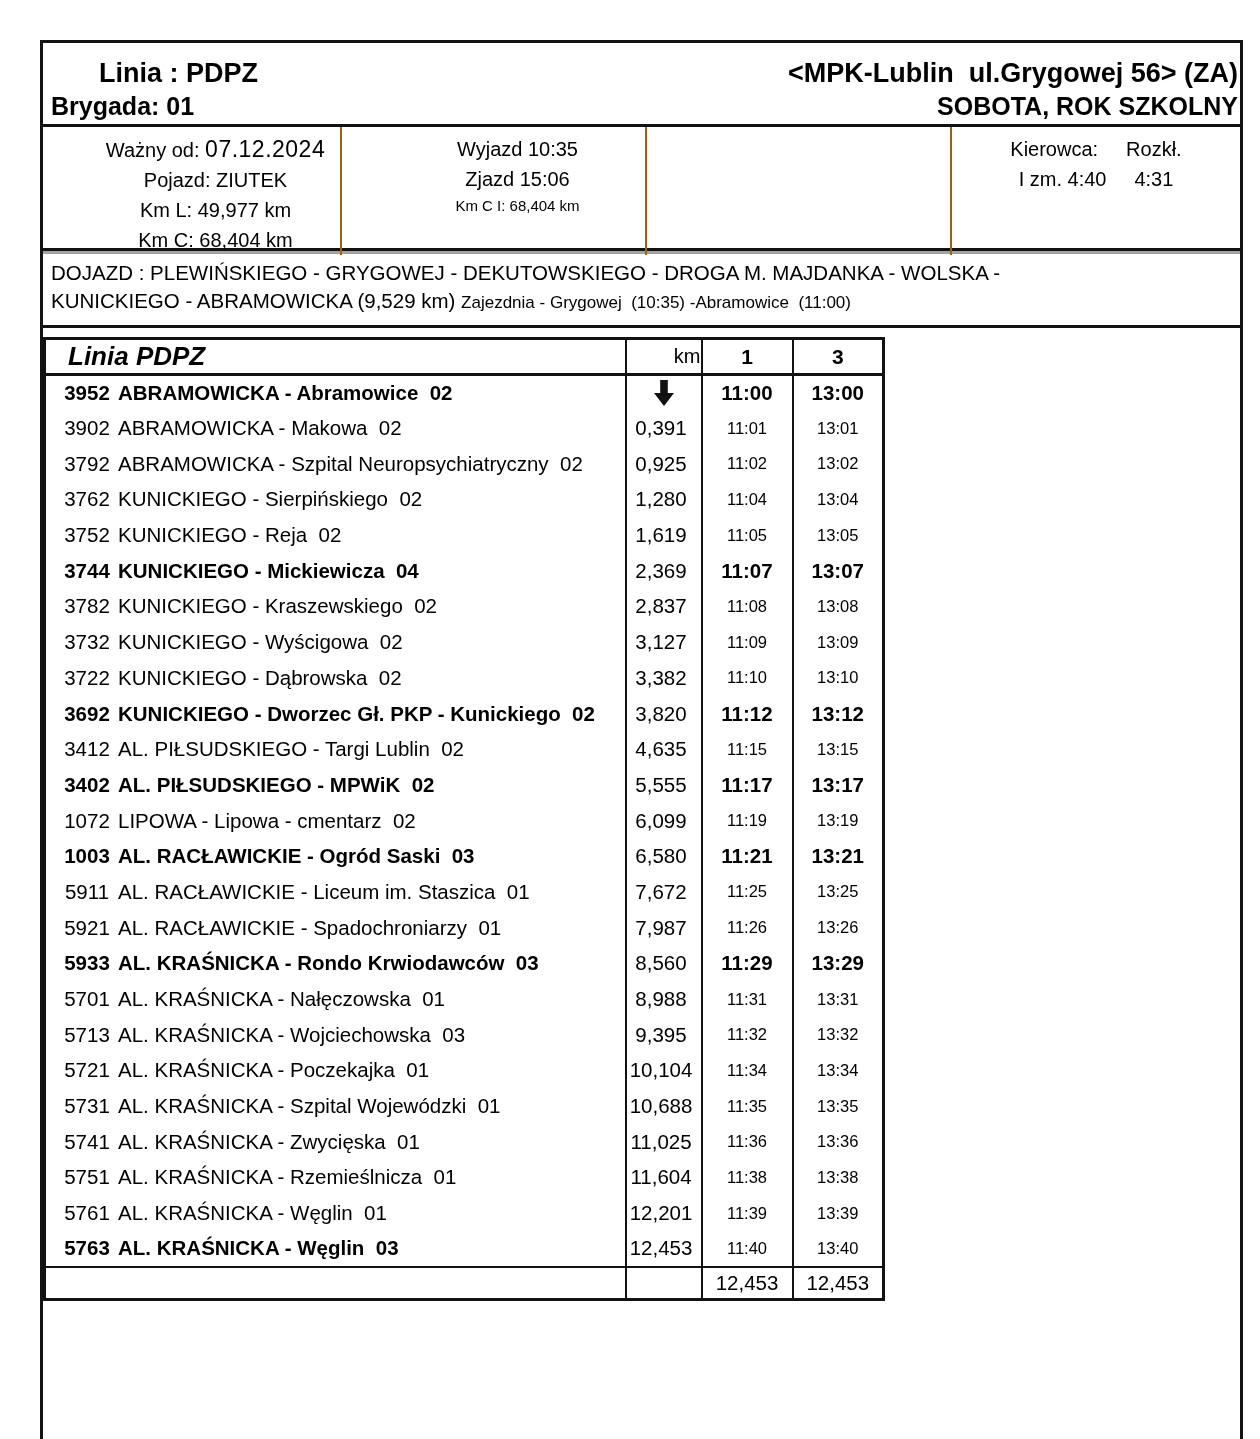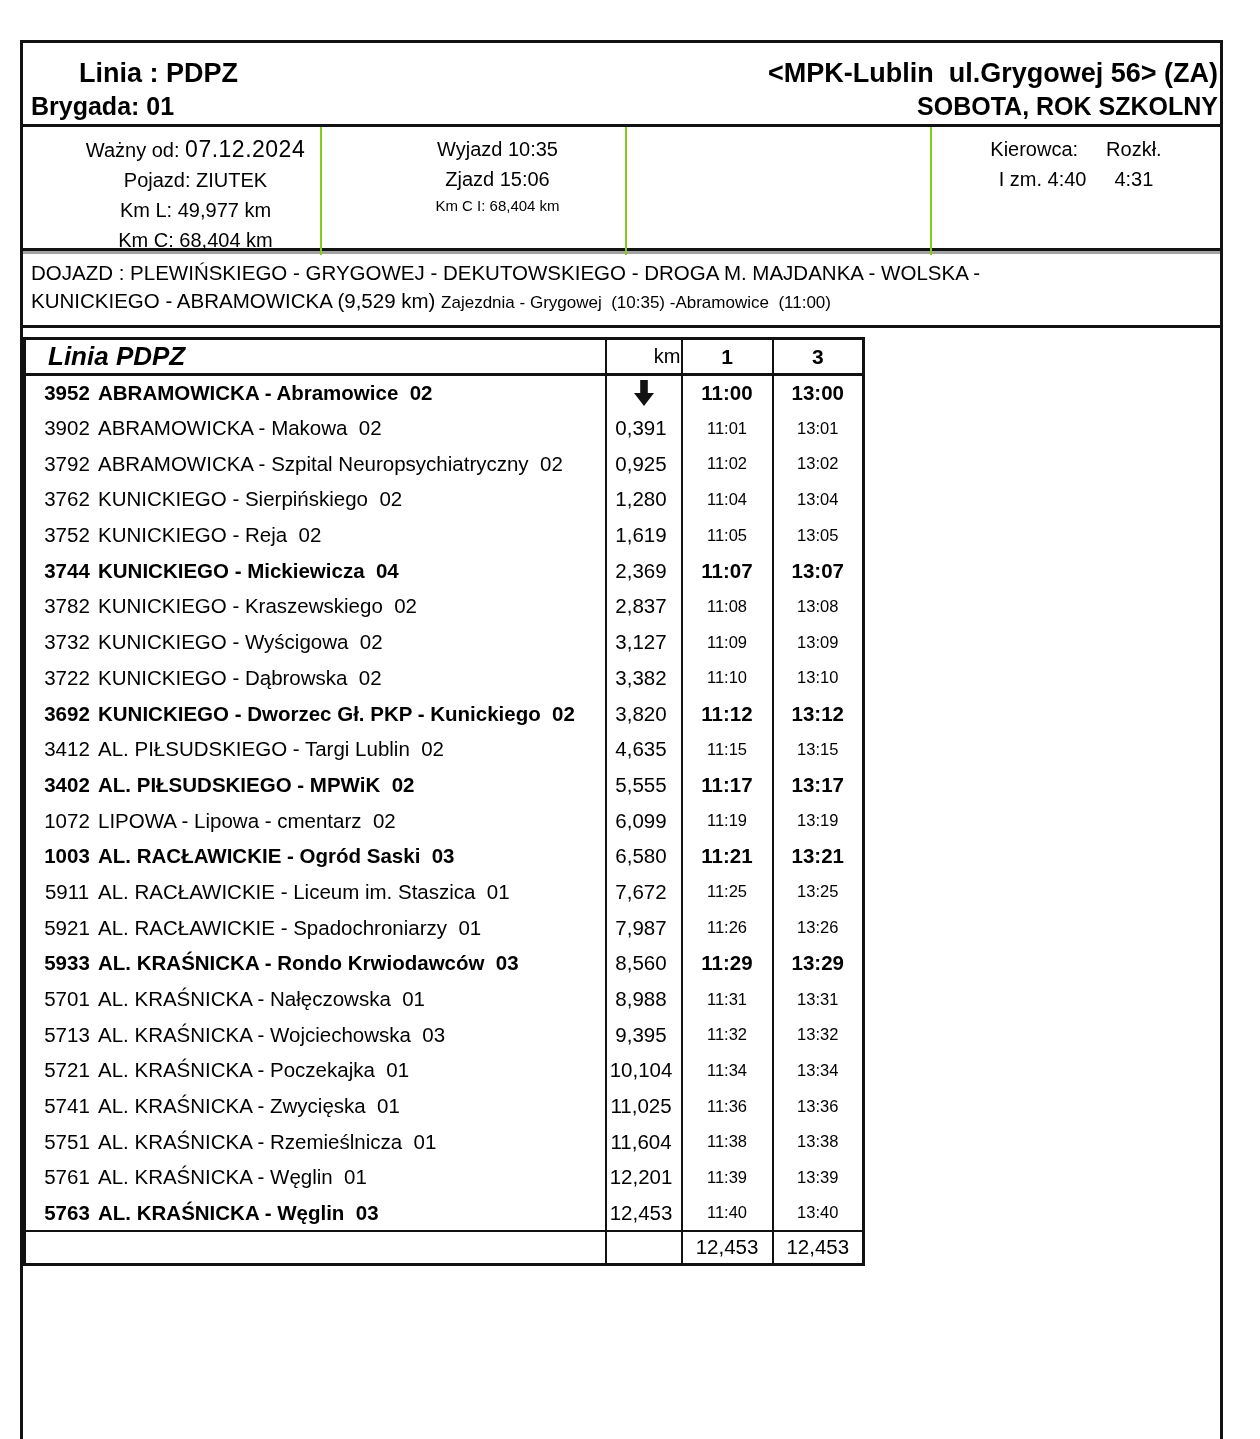--- a/index.html
+++ b/index.html
@@ -2,35 +2,35 @@
 <html><head>
 <meta charset="utf-8">
 <style>
   * { margin:0; padding:0; box-sizing:border-box; }
   html,body { background:#fff; }
   body {
     width:1260px; height:1439px; position:relative; overflow:hidden;
     font-family:"Liberation Sans", sans-serif; color:#000;
   }
   .page {
-    position:absolute; left:20px; top:40px; width:1203px; height:1399px;
+    position:absolute; left:40px; top:40px; width:1203px; height:1399px;
     border:3px solid #121212; border-bottom:none; background:#fff;
   }
   
   .hdr1 { display:flex; justify-content:space-between; align-items:baseline; padding:15px 2px 0 56px; }
   .hdr1 .lt, .hdr1 .dp { font-size:27px; font-weight:bold; white-space:pre; }
   .hdr2 { display:flex; justify-content:space-between; align-items:baseline; padding:3px 2px 3px 8px; }
   .hdr2 div { font-size:25px; font-weight:bold; white-space:pre; }
   
   .infobox {
     border-top:3px solid #121212; border-bottom:3px solid #121212;
     display:grid; grid-template-columns:299px 305px 305px auto; height:127px;
   }
   .icol { padding-top:7px; }
-  .icol.b { border-right:2px solid #84cc16;margin-left:48px; }
+  .icol.b { border-right:2px solid #a16207;margin-left:48px; }
   .icol .ln { line-height:30px; font-size:20px; text-align:center; white-space:pre; }
   .icol .date-val { font-size:23px; letter-spacing:0.5px; }
   .icol .sm { font-size:15px; line-height:24px; }
   .gap { display:inline-block; width:28px; }
   
   .routebox {
     margin-top:0; border-top:3px solid #a3a3a3; border-bottom:3px solid #121212;
     padding:5px 8px 8px 8px; font-size:20.5px; line-height:28px;
   }
   .routebox .rl { white-space:pre; }
@@ -224,20 +224,26 @@
           <td class="c-t">11:32</td>
           <td class="c-t">13:32</td>
         </tr>
         <tr class="">
           <td class="c-name"><span class="code">5721</span><span>AL. KRAŚNICKA - Poczekajka  01</span></td>
           <td class="c-km">10,104</td>
           <td class="c-t">11:34</td>
           <td class="c-t">13:34</td>
         </tr>
         <tr class="">
+          <td class="c-name"><span class="code">5731</span><span>AL. KRAŚNICKA - Szpital Wojewódzki  01</span></td>
+          <td class="c-km">10,688</td>
+          <td class="c-t">11:35</td>
+          <td class="c-t">13:35</td>
+        </tr>
+        <tr class="">
           <td class="c-name"><span class="code">5741</span><span>AL. KRAŚNICKA - Zwycięska  01</span></td>
           <td class="c-km">11,025</td>
           <td class="c-t">11:36</td>
           <td class="c-t">13:36</td>
         </tr>
         <tr class="">
           <td class="c-name"><span class="code">5751</span><span>AL. KRAŚNICKA - Rzemieślnicza  01</span></td>
           <td class="c-km">11,604</td>
           <td class="c-t">11:38</td>
           <td class="c-t">13:38</td>

